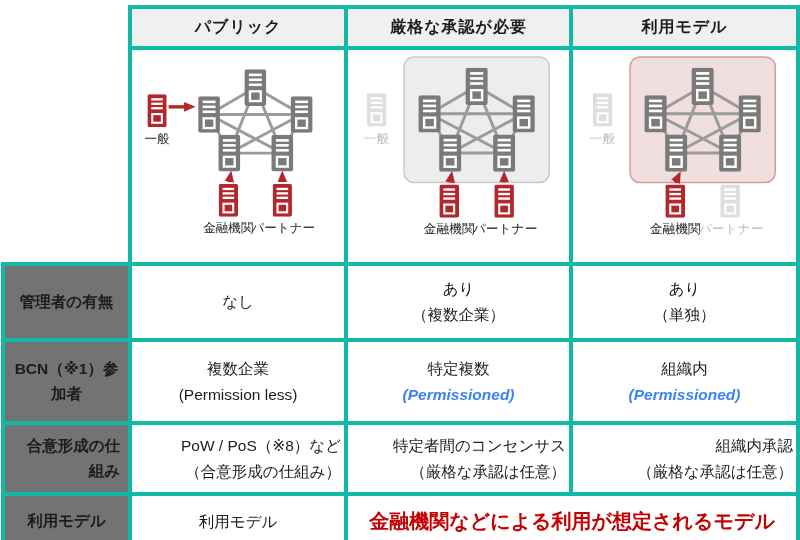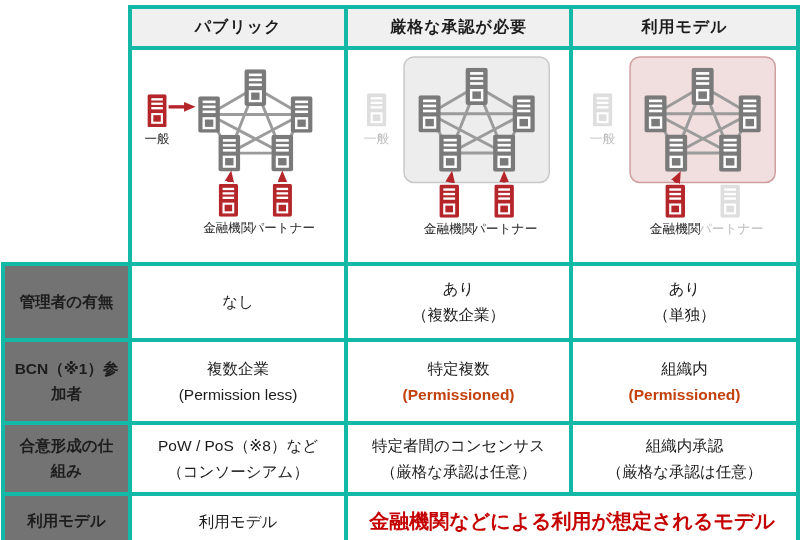--- a/index.html
+++ b/index.html
@@ -43,24 +43,24 @@
   .cmp td.rowhead {
     background:#737373;
     font-weight:bold;
     font-size:15.5px;
     line-height:1.6;
     padding:2px 8px;
   }
   .cmp tr.r-diagram td { height:212px; padding:0; }
   .cmp tr.r-admin td { height:68px; }
   .cmp tr.r-part td { height:75px; }
-  .cmp tr.r-cons td { height:63px; }
+  .cmp tr.r-cons td { height:63px;text-align:right; }
   .cmp tr.r-model td { height:47px; }
 
-  .redtext { color:#c2410c; font-weight:bold; }
+  .redtext { color:#3b82f6; font-weight:bold;font-style:italic; }
   .model-shared { color:#c40000; font-weight:bold; font-size:20px; }
 
   .diagram-box { width:100%; height:212px; display:flex; align-items:center; justify-content:center; }
   svg.net { display:block; }
 
   svg .edges { stroke:#9b9b9b; stroke-width:3; fill:none; }
   svg .node { color:#7a7a7a; }
   svg .client-red { color:#b5262b; }
   svg .client-faded { color:#dedede; }
   svg .arrow { stroke:#b5262b; stroke-width:3.5; }
@@ -211,21 +211,21 @@
       <td>
         <div>組織内</div>
         <div class="redtext">(Permissioned)</div>
       </td>
     </tr>
 
     <tr class="r-cons">
       <td class="rowhead">合意形成の仕組み</td>
       <td>
         <div>PoW / PoS（※8）など</div>
-        <div>（コンソーシアム）</div>
+        <div>（合意形成の仕組み）</div>
       </td>
       <td>
         <div>特定者間のコンセンサス</div>
         <div>（厳格な承認は任意）</div>
       </td>
       <td>
         <div>組織内承認</div>
         <div>（厳格な承認は任意）</div>
       </td>
     </tr>

